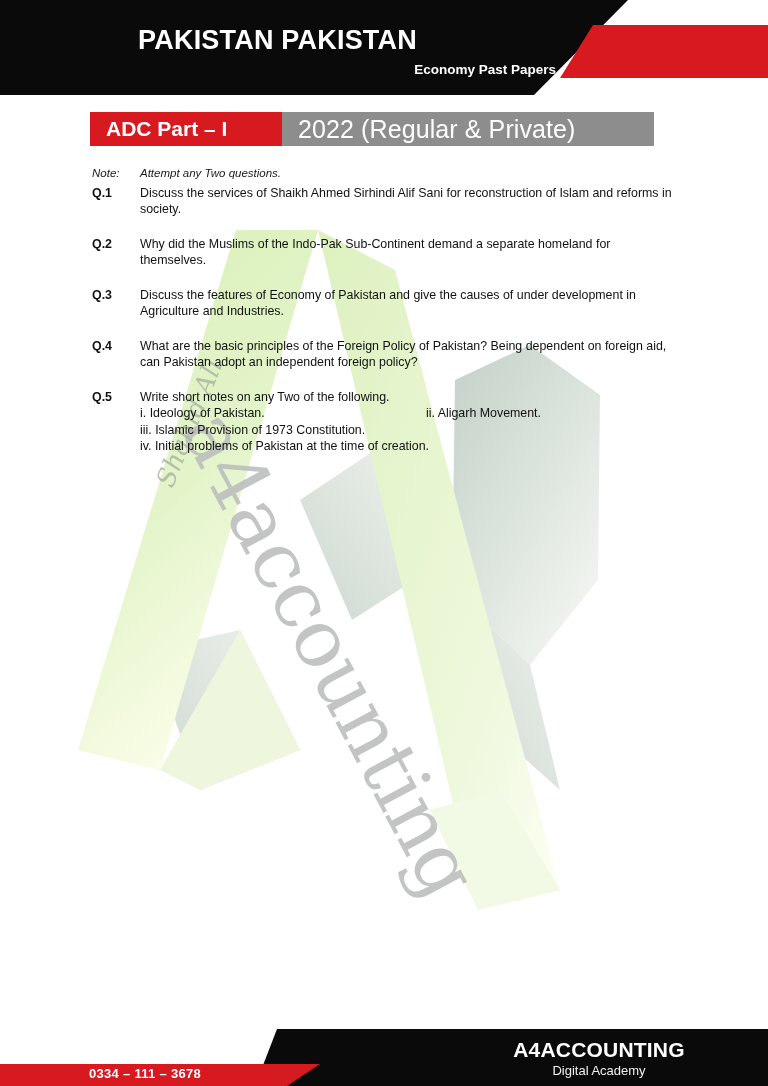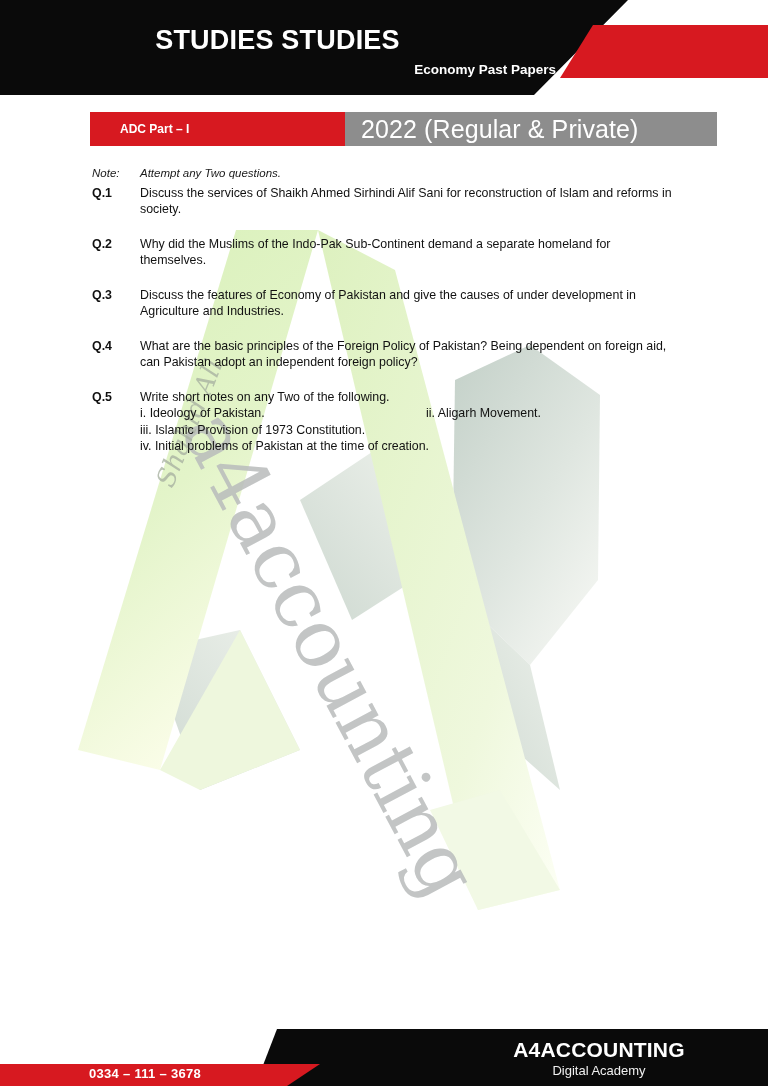--- a/index.html
+++ b/index.html
@@ -74,27 +74,27 @@
   
   .subbar {
     position: absolute;
     left: 90px; top: 112px;
     height: 34px;
     display: flex;
     align-items: stretch;
   }
   .subbar-part {
     background: #d71920;
-    width: 255px;
+    width: 192px;
     display: flex;
     align-items: center;
-    padding-left: 30px;
+    padding-left: 16px;
     box-sizing: border-box;
     color: #ffffff;
-    font-size: 12px;
+    font-size: 21px;
     font-weight: bold;
   }
   .subbar-session {
     background: #8d8d8d;
     width: 372px;
     display: flex;
     align-items: center;
     padding-left: 16px;
     box-sizing: border-box;
     color: #ffffff;
@@ -229,21 +229,21 @@
   }
 </style>
 </head>
 <body>
 
 <div class="page">
 
   <div class="header">
     <div class="header-black"></div>
     <div class="header-red"></div>
-    <div class="header-title">STUDIES STUDIES</div>
+    <div class="header-title">PAKISTAN PAKISTAN</div>
     <div class="header-subtitle">Economy Past Papers</div>
   </div>
 
   <div class="subbar">
     <div class="subbar-part">ADC Part – I</div>
     <div class="subbar-session">2022 (Regular &amp; Private)</div>
   </div>
 
   <div class="watermark">
     <svg width="768" height="800" viewBox="0 0 768 800">

